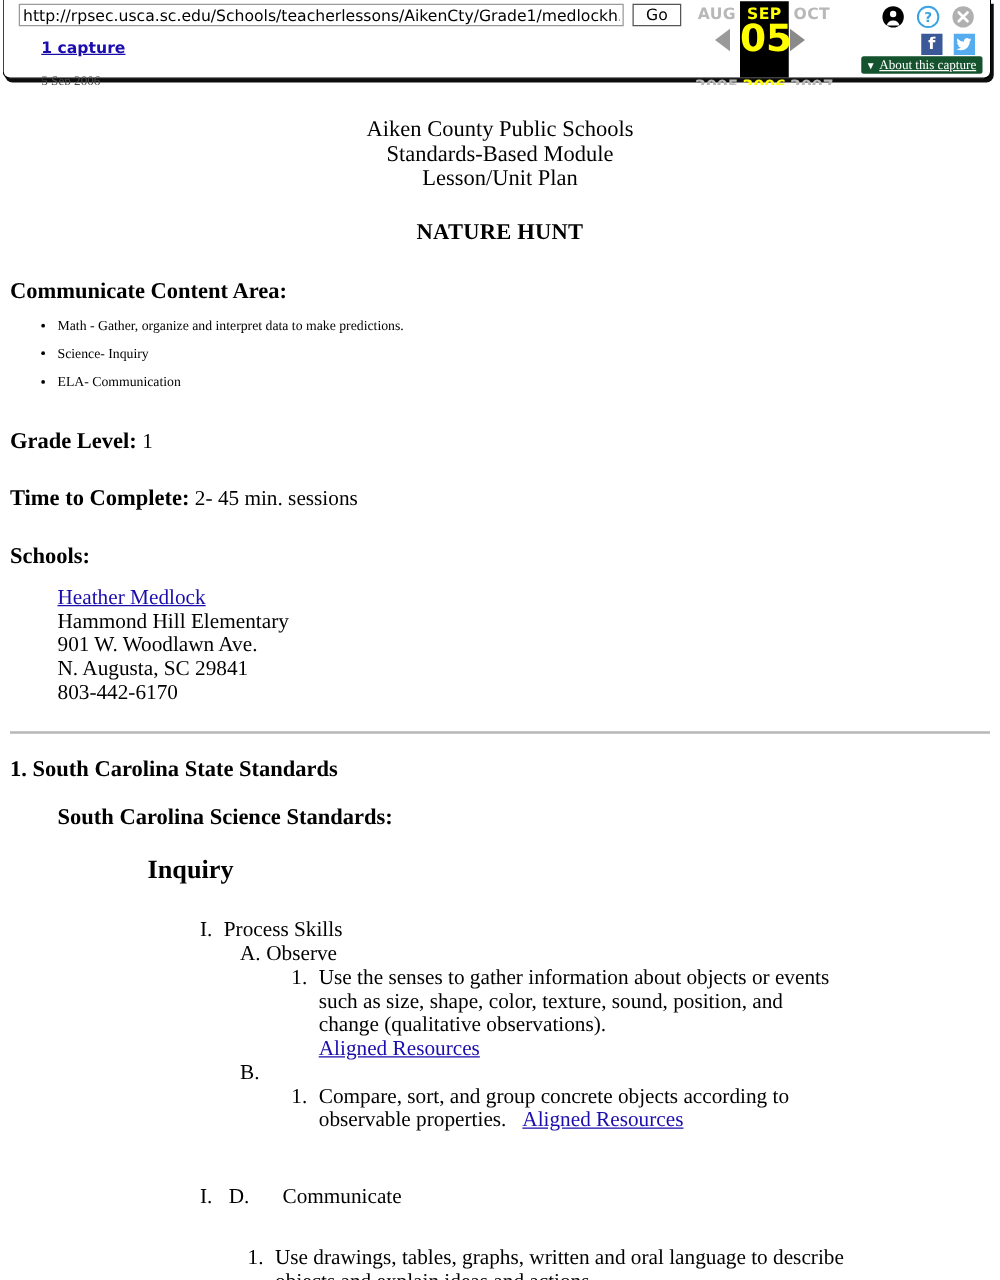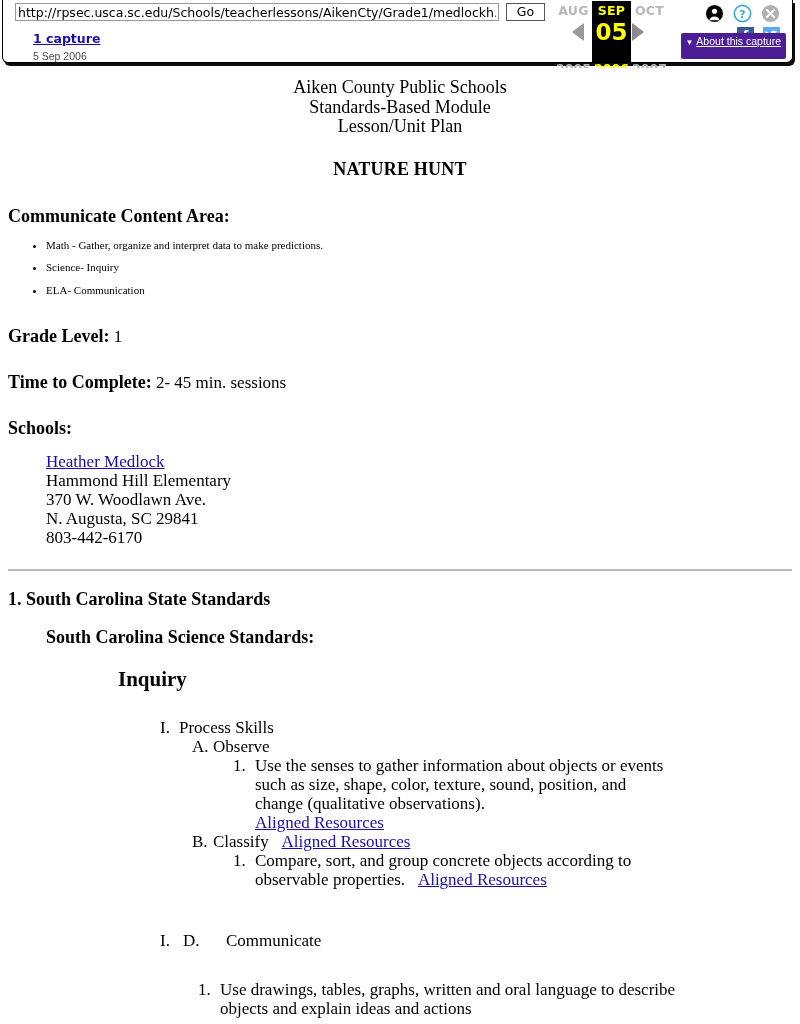--- a/index.html
+++ b/index.html
@@ -88,24 +88,24 @@
     display: inline-block;
     font-family: "DejaVu Sans", "Liberation Sans", sans-serif;
     font-size: 12.5px;
     font-weight: bold;
     color: #1a0dab;
     text-decoration: underline;
     cursor: pointer;
     line-height: 14px;
   }
   .wm-capture-date {
-    font-family: Liberation Sans, sans-serif;
+    font-family: Liberation Serif, serif;
     font-size: 10.5px;
     color: #4a4a4a;
-    margin-top: 3px;
+    margin-top: 13px;
     line-height: 12px;
   }
 
   
   .wm-months {
     position: absolute;
     left: 552px;
     top: 1px;
     display: flex;
     align-items: flex-start;
@@ -123,21 +123,21 @@
     box-sizing: border-box;
   }
   .wm-month.sel {
     background: #000000;
     color: #ffff00;
     width: 39px;
   }
   .wm-month .m-name { display:block; letter-spacing: 0.3px; }
   .wm-month .m-day {
     display: block;
-    font-size: 23px;
+    font-size: 30px;
     font-weight: bold;
     line-height: 26px;
     margin-top: 1px;
   }
   .wm-month .m-year {
     display: block;
     font-size: 12.5px;
     font-weight: bold;
     margin-top: 16px;
     text-decoration: underline;
@@ -189,46 +189,46 @@
     color: #fff;
     cursor: pointer;
   }
   .wm-fb { background: #3b5998; }
   .wm-tw { background: #55acee; }
 
   .wm-about {
     position: absolute;
     right: 6px;
     bottom: 3px;
-    background: #4c1d95;
+    background: #14532d;
     color: #ffffff;
-    font-family: Liberation Sans, sans-serif;
+    font-family: Liberation Serif, serif;
     font-size: 10.5px;
-    padding: 2px 5px 10px 4px;
+    padding: 2px 5px 0 4px;
     border-radius: 2px;
     cursor: pointer;
     white-space: nowrap;
     line-height: 12px;
   }
   .wm-about u { text-decoration: underline; }
   .wm-about .caret { font-size: 8px; margin-right: 3px; }
 
   
   #page {
     padding: 0 8px;
     box-sizing: border-box;
     width: 800px;
   }
   .spacer-top { height: 10px; }
 
   .center-block {
     text-align: center;
     font-size: 18px;
     line-height: 19.5px;
-    margin: 0;
+    margin: 16px;
   }
   .center-block .ln { display: block; }
 
   .doc-title {
     text-align: center;
     font-weight: bold;
     font-size: 18px;
     margin: 22px 0 0 0;
     letter-spacing: 0.2px;
   }
@@ -426,21 +426,21 @@
     <span>2- 45 min. sessions</span>
   </p>
 
   <p class="kv">
     <b>Schools:</b>
   </p>
 
   <div class="author-block">
     <span class="ln"><a class="lnk">Heather Medlock</a>&nbsp;</span>
     <span class="ln">Hammond Hill Elementary</span>
-    <span class="ln">370 W. Woodlawn Ave.</span>
+    <span class="ln">901 W. Woodlawn Ave.</span>
     <span class="ln">N. Augusta, SC 29841</span>
     <span class="ln">803-442-6170</span>
   </div>
 
   <hr class="rule">
 
   <div class="std-h1">1. South Carolina State Standards</div>
 
   <div class="std-h2">South Carolina Science Standards:</div>
 
@@ -458,21 +458,20 @@
       <span class="ol-text">Observe</span>
     </div>
 
     <div class="ol-row ol-lvl3">
       <span class="ol-mark w3">1.</span>
       <span class="ol-text"><span>Use the senses to gather information about objects or events such as size, shape, color, texture, sound, position, and change (qualitative observations).</span><br><a class="lnk">Aligned Resources</a></span>
     </div>
 
     <div class="ol-row ol-lvl2">
       <span class="ol-mark w2">B.</span>
-      <span class="ol-text"><span>Classify</span>&nbsp;&nbsp;&nbsp;<a class="lnk">Aligned Resources</a></span>
     </div>
 
     <div class="ol-row ol-lvl3">
       <span class="ol-mark w3">1.</span>
       <span class="ol-text"><span>Compare, sort, and group concrete objects according to observable properties.</span>&nbsp;&nbsp;&nbsp;<a class="lnk">Aligned Resources</a></span>
     </div>
 
     <div class="gap-lg"></div>
 
     <div class="ol-comm">

